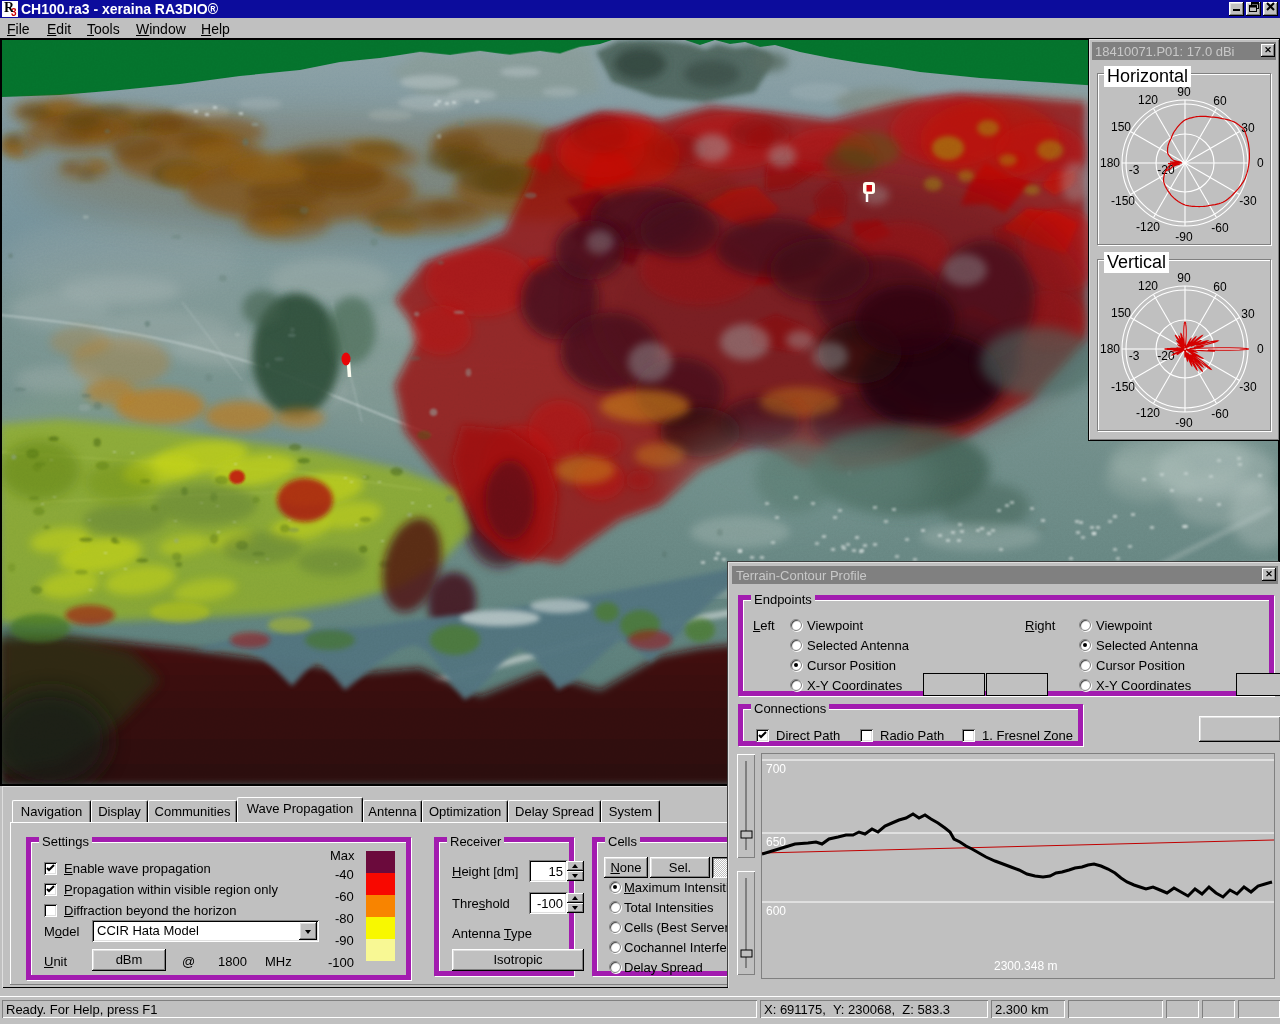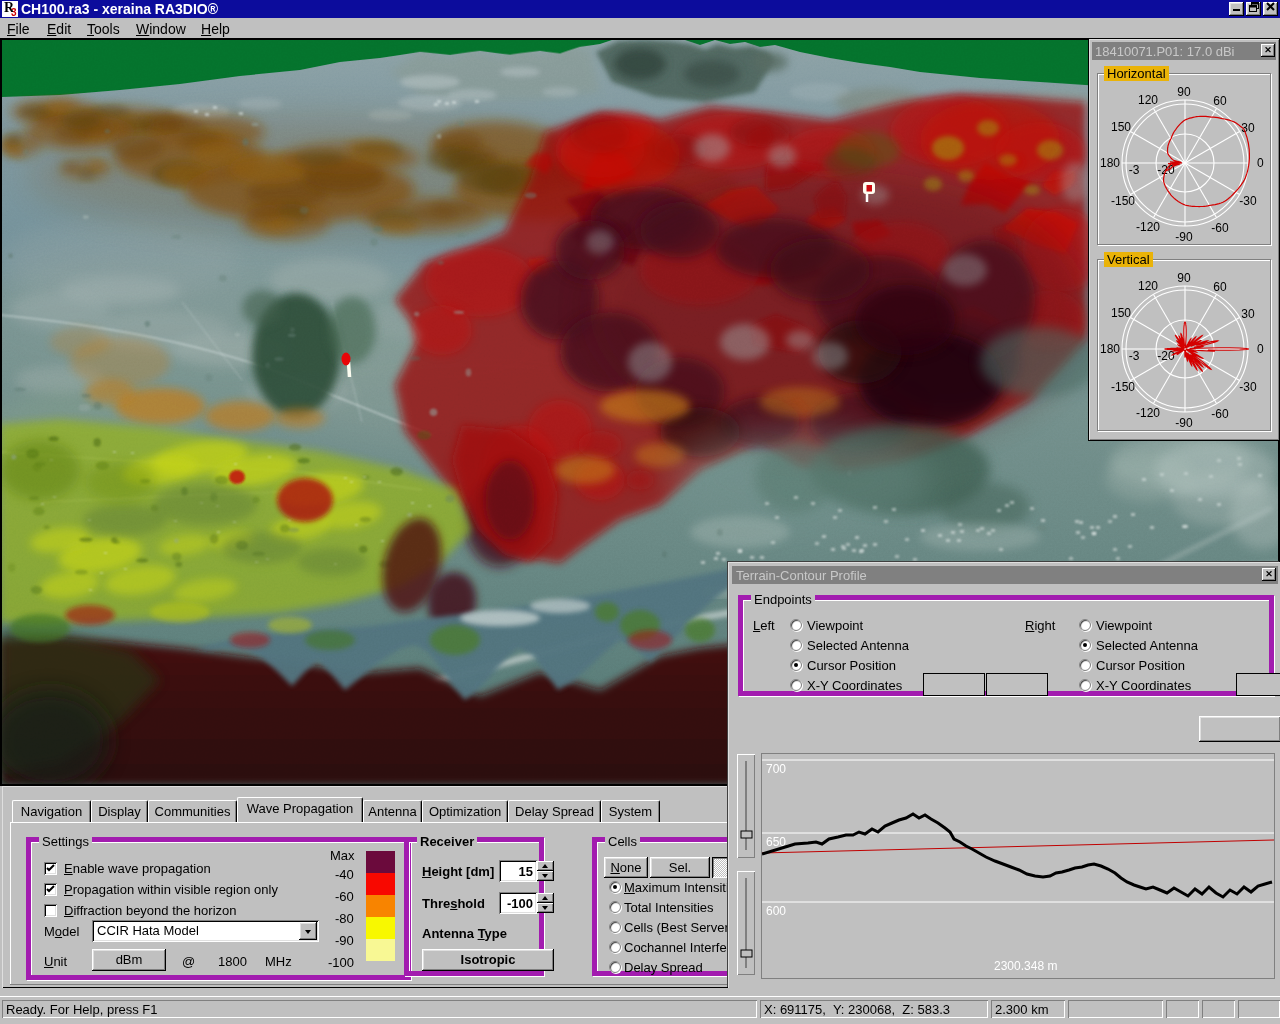--- a/index.html
+++ b/index.html
@@ -46,21 +46,21 @@
 #statusbar { left:0; top:996px; width:1280px; height:28px; background:#c0c0c0; border-top:1px solid #fff; }
 .spanel { position:absolute; top:3px; height:18px; box-shadow: inset 1px 1px 0 #808080, inset -1px -1px 0 #fff; font-size:13px; padding:2px 4px 0 4px; white-space:nowrap; overflow:hidden;}
 
 #antwin { left:1088px; top:38px; width:192px; height:403px; background:#c0c0c0; border:1px solid #000; box-shadow: inset 1px 1px 0 #dfdfdf, inset -1px -1px 0 #808080; }
 #antwin .wtitle { position:absolute; left:3px; top:3px; width:184px; height:18px; background:#808080; color:#c8c8c8; font-size:13px; padding:2px 0 0 3px; }
 #antwin .closeb { position:absolute; right:2px; top:2px; }
 #profwin { left:728px; top:562px; width:552px; height:426px; background:#c0c0c0; border-left:1px solid #dfdfdf; border-top:1px solid #dfdfdf; box-shadow: -1px -1px 0 #404040; }
 #profwin .wtitle { position:absolute; left:3px; top:3px; width:546px; height:18px; background:#808080; color:#c8c8c8; font-size:13px; padding:2px 0 0 4px; }
 .closeb { position:absolute; width:14px; height:13px; background:#c0c0c0; box-shadow: inset -1px -1px 0 #000, inset 1px 1px 0 #fff, inset -2px -2px 0 #808080; font-size:9px; font-weight:bold; text-align:center; line-height:13px; }
 .polarbox { position:absolute; left:8px; width:174px; height:172px; border:1px solid #808080; box-shadow: inset 1px 1px 0 #fff, 1px 1px 0 #fff; }
-.plabel { position:absolute; top:-8px; left:6px; background:#eab308; padding:0 3px; font-size:13px; }
+.plabel { position:absolute; top:-8px; left:6px; background:#ffffff; padding:0 3px; font-size:18px; }
 .btn { position:absolute; background:#c0c0c0; box-shadow: inset -1px -1px 0 #000, inset 1px 1px 0 #fff, inset -2px -2px 0 #808080, inset 2px 2px 0 #dfdfdf; text-align:center; font-size:13px; }
 </style>
 </head>
 <body>
 
 <div id="titlebar" class="abs">
   <div id="appicon" class="abs">
       <span class="R">R</span>
       <span class="r3">3</span>
     </div>
@@ -650,21 +650,21 @@
     <div class="lbl" style="left:325px; top:67px;">-60</div>
     <div class="lbl" style="left:325px; top:89px;">-80</div>
     <div class="lbl" style="left:325px; top:111px;">-90</div>
     <div class="lbl" style="left:318px; top:133px;">-100</div>
     <div class="abs" style="left:356px; top:29px; width:29px; height:22px; background:#6b0a3c;"></div>
     <div class="abs" style="left:356px; top:51px; width:29px; height:22px; background:#f80800;"></div>
     <div class="abs" style="left:356px; top:73px; width:29px; height:22px; background:#f88400;"></div>
     <div class="abs" style="left:356px; top:95px; width:29px; height:22px; background:#f8f800;"></div>
     <div class="abs" style="left:356px; top:117px; width:29px; height:22px; background:#f8f894;"></div>
 
-    <div class="groupbox abs" style="left:394px; top:15px; width:140px; height:139px;font-weight:bold;">
+    <div class="groupbox abs" style="left:424px; top:15px; width:140px; height:139px;">
       <div class="grouplabel">Receiver</div>
       <div class="lbl" style="left:13px; top:22px;"><u>H</u>eight [dm]</div>
       <div class="spinfield" style="left:90px; top:18px; width:38px; height:22px; padding:4px 4px 0 0;">15</div>
       <div class="spinbtns" style="left:128px; top:19px;">
         <div class="spinbtn" style="top:0;">
             <div class="arrow-up"></div>
           </div>
         <div class="spinbtn" style="top:10px;">
             <div class="arrow-dn"></div>
           </div>
@@ -797,20 +797,33 @@
     <div class="radio" style="left:336px; top:19px;"></div>
     <div class="lbl" style="left:353px; top:18px;">Viewpoint</div>
     <div class="radio on" style="left:336px; top:39px;"></div>
     <div class="lbl" style="left:353px; top:38px;">Selected Antenna</div>
     <div class="radio" style="left:336px; top:59px;"></div>
     <div class="lbl" style="left:353px; top:58px;">Cursor Position</div>
     <div class="radio" style="left:336px; top:79px;"></div>
     <div class="lbl" style="left:353px; top:78px;">X-Y Coordinates</div>
     <div class="abs" style="left:493px; top:73px; width:62px; height:23px; border:1px solid #000; background:#c0c0c0;"></div>
   </div>
+  <div class="groupbox abs" style="left:9px; top:141px; width:345px; height:42px;">
+    <div class="grouplabel">Connections</div>
+    <div class="cb" style="left:13px; top:20px;">
+        <svg width="9" height="9">
+          <path d="M1,4 L3,6 L8,1" stroke="#000" stroke-width="2" fill="none"></path>
+        </svg>
+      </div>
+    <div class="lbl" style="left:33px; top:19px;">Direct Path</div>
+    <div class="cb" style="left:117px; top:20px;"></div>
+    <div class="lbl" style="left:137px; top:19px;">Radio Path</div>
+    <div class="cb" style="left:219px; top:20px;"></div>
+    <div class="lbl" style="left:239px; top:19px;">1. Fresnel Zone</div>
+  </div>
   <div class="btn" style="left:470px; top:153px; width:82px; height:26px;"></div>
 
   <div class="abs raisedthin" style="left:8px; top:191px; width:18px; height:104px; box-shadow: inset 1px 1px 0 #fff, inset -1px -1px 0 #808080;"></div>
   <div class="abs raisedthin" style="left:8px; top:308px; width:18px; height:104px; box-shadow: inset 1px 1px 0 #fff, inset -1px -1px 0 #808080;"></div>
   <svg class="abs" style="left:8px; top:191px;" width="18" height="225">
     <line x1="9" y1="7" x2="9" y2="96" stroke="#404040"></line>
     <rect x="4" y="77" width="11" height="7" fill="#c0c0c0" stroke="#000"></rect>
     <line x1="9" y1="124" x2="9" y2="214" stroke="#404040"></line>
     <rect x="4" y="196" width="11" height="7" fill="#c0c0c0" stroke="#000"></rect>
   </svg>

